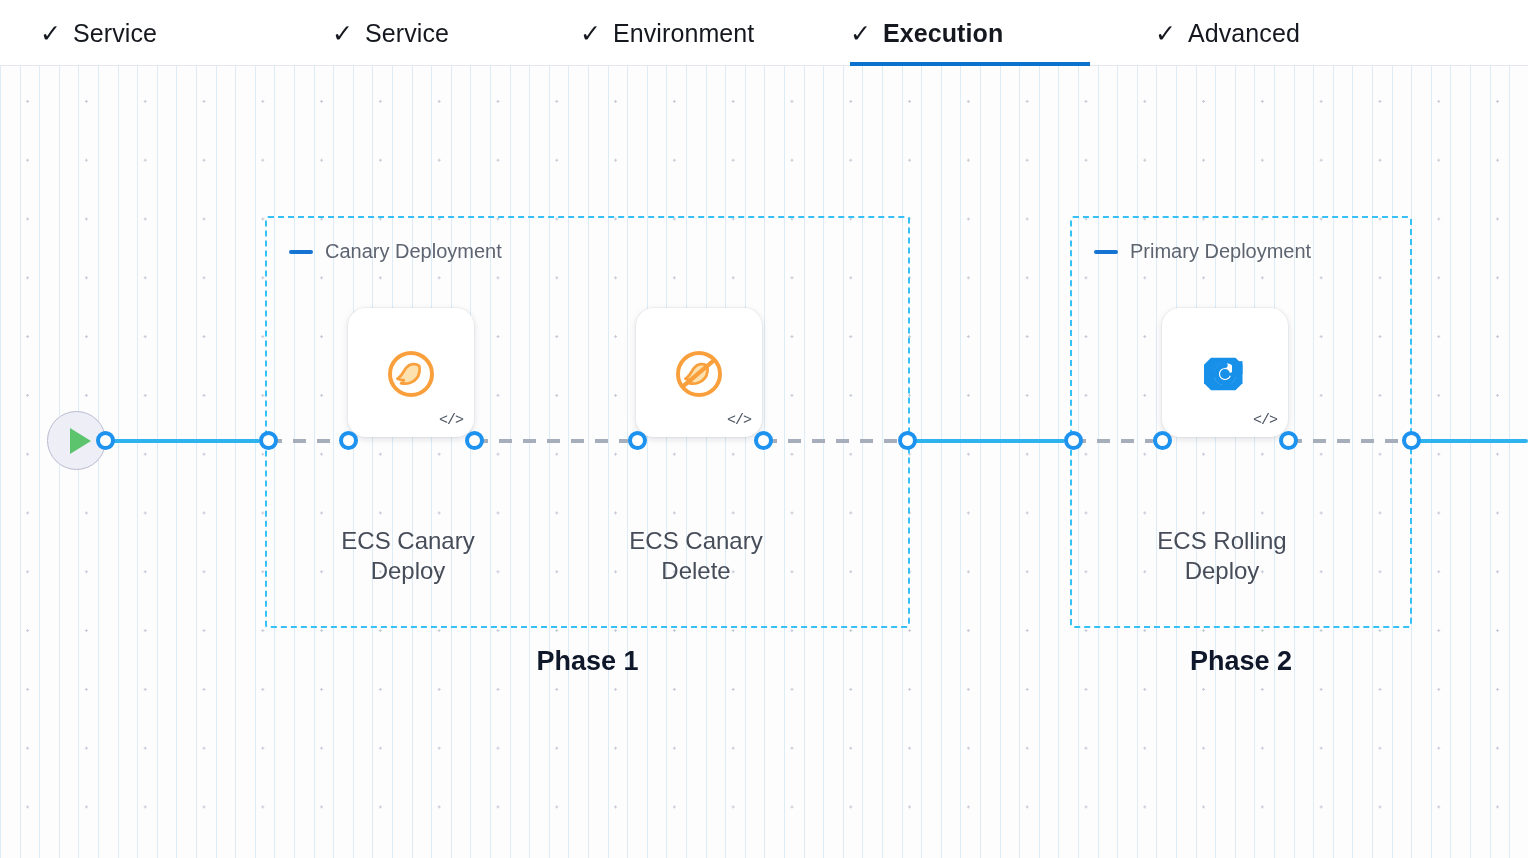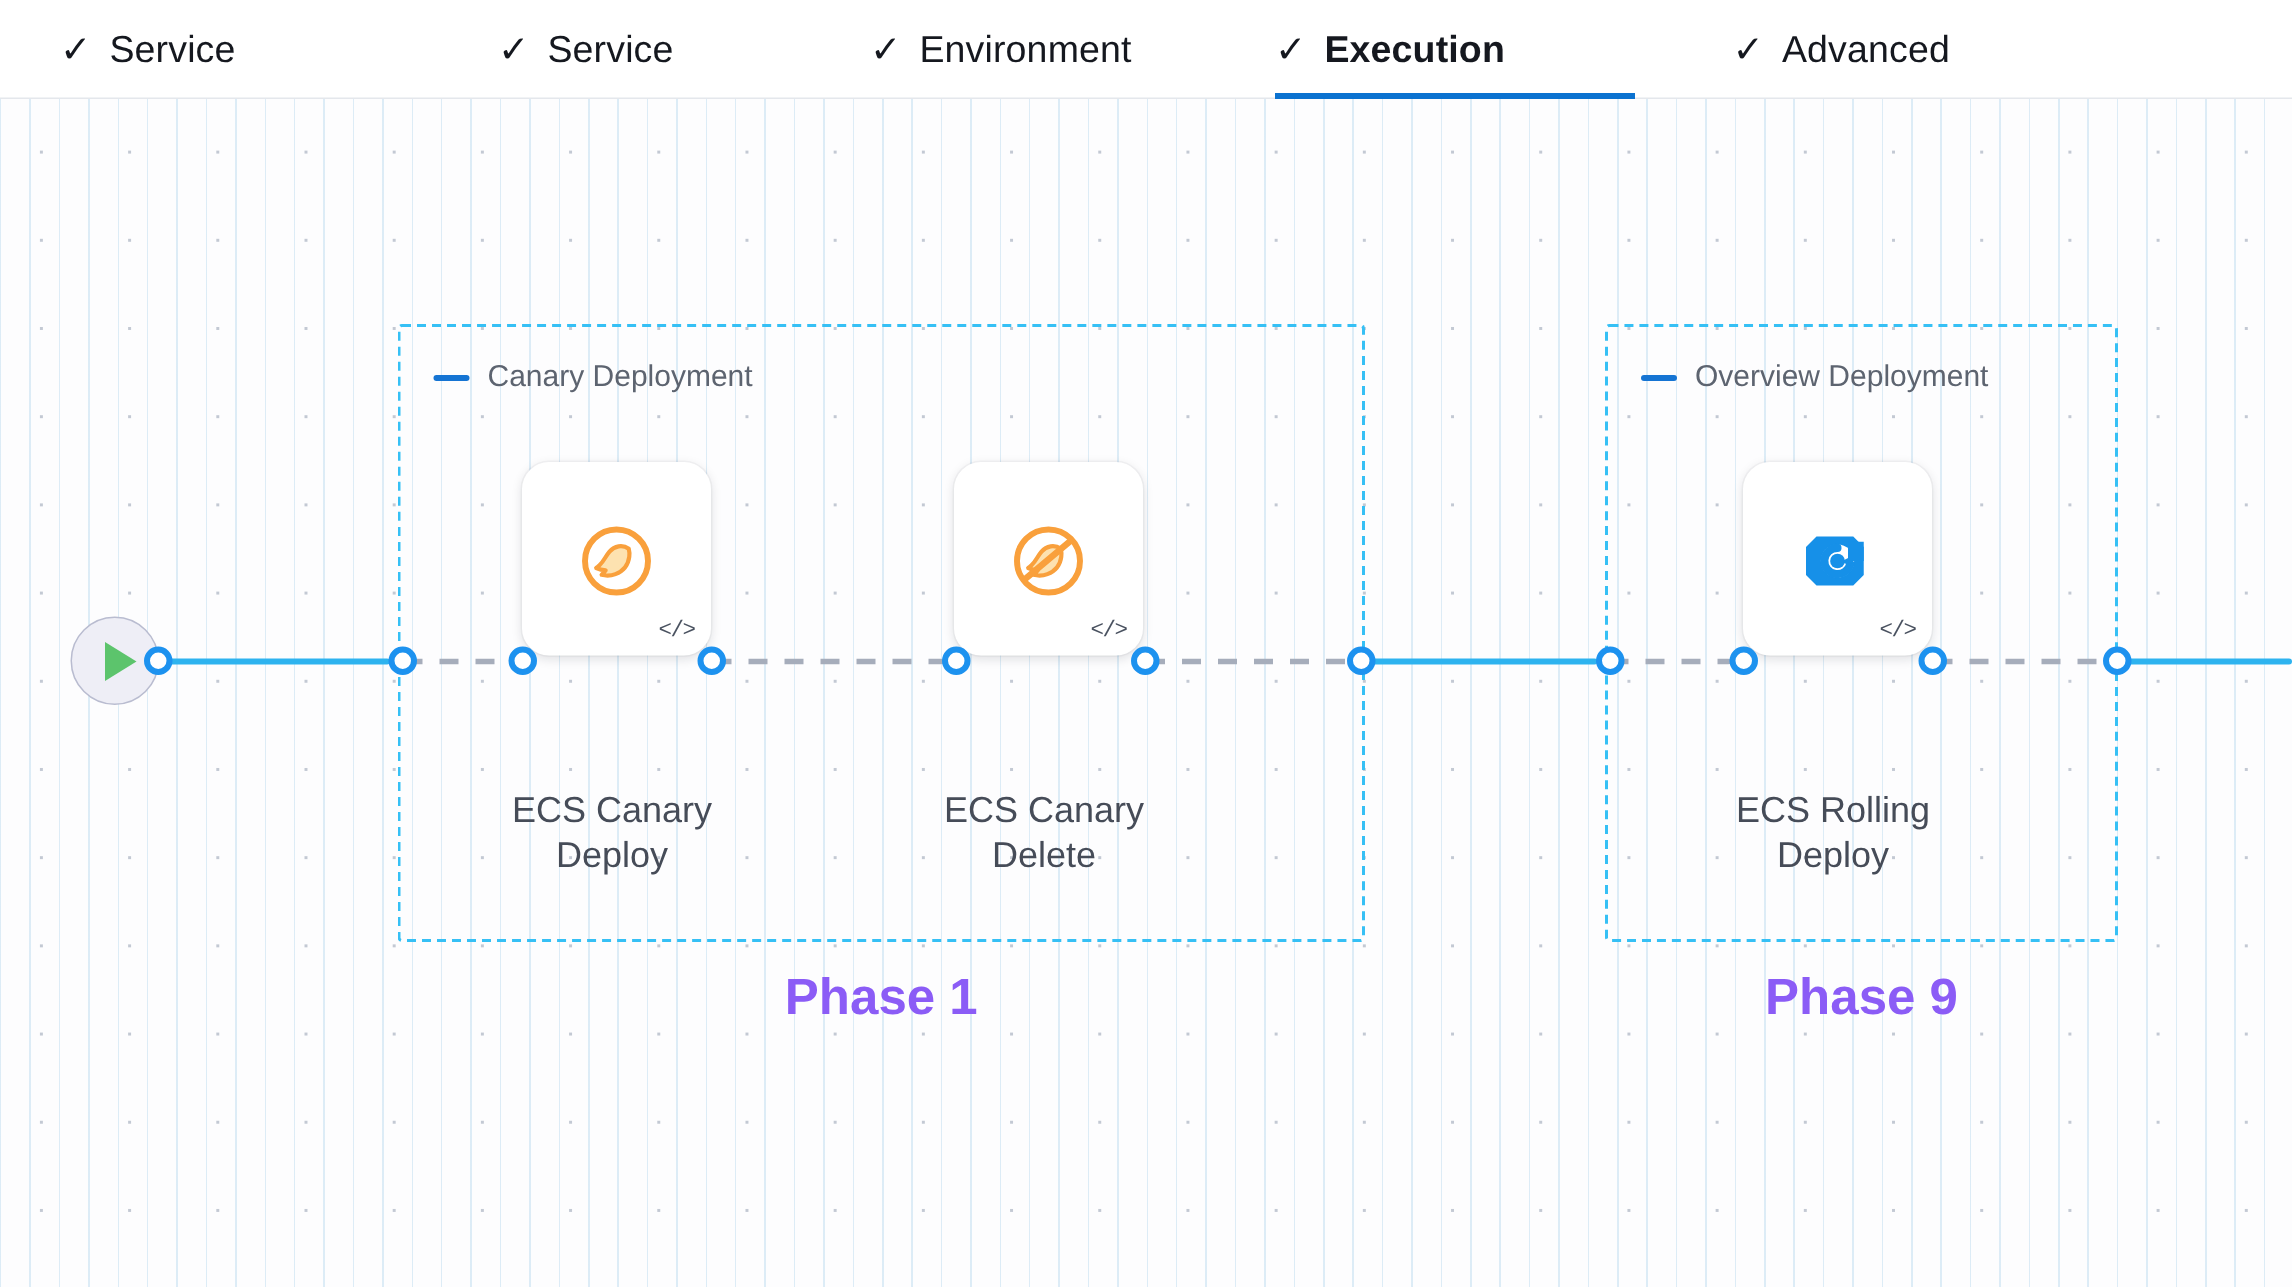--- a/index.html
+++ b/index.html
@@ -111,23 +111,23 @@
     cursor: pointer;
   }
   .group-title {
     font-size: 20px;
     color: #5d6470;
   }
 
   
   .phase-label {
     position: absolute;
-    font-size: 34px;
+    font-size: 27px;
     font-weight: bold;
-    color: #8b5cf6;
+    color: #0f172a;
     text-align: center;
     white-space: nowrap;
   }
 
   
   .edge {
     position: absolute;
     height: 4px;
     top: 439px;            
     border-radius: 2px;
@@ -253,26 +253,26 @@
 
 <div class="group" id="grp0" style="left: 265px; top: 216px; width: 645px; height: 412px; border-color: rgb(54, 192, 245);">
   <div class="group-header">
     <span class="collapse-icon"></span>
     <span class="group-title">Canary Deployment</span>
   </div>
 </div>
 <div class="group" id="grp1" style="left: 1070px; top: 216px; width: 342px; height: 412px; border-color: rgb(54, 192, 245);">
   <div class="group-header">
     <span class="collapse-icon"></span>
-    <span class="group-title">Overview Deployment</span>
+    <span class="group-title">Primary Deployment</span>
   </div>
 </div>
 
 <div class="phase-label" id="ph0" style="left: 265px; width: 645px; top: 646px;">Phase 1</div>
-<div class="phase-label" id="ph1" style="left: 1070px; width: 342px; top: 646px;">Phase 9</div>
+<div class="phase-label" id="ph1" style="left: 1070px; width: 342px; top: 646px;">Phase 2</div>
 
 <div id="edge-layer">
     <div class="edge solid" style="left: 105px; width: 155px;"></div>
     <div class="edge dashed-edge" style="left: 269px; width: 71px;"></div>
     <div class="edge dashed-edge" style="left: 475px; width: 154px;"></div>
     <div class="edge dashed-edge" style="left: 764px; width: 135px;"></div>
     <div class="edge solid" style="left: 907px; width: 158px;"></div>
     <div class="edge dashed-edge" style="left: 1073px; width: 81px;"></div>
     <div class="edge dashed-edge" style="left: 1289px; width: 114px;"></div>
     <div class="edge solid" style="left: 1411px; width: 117px;"></div>

